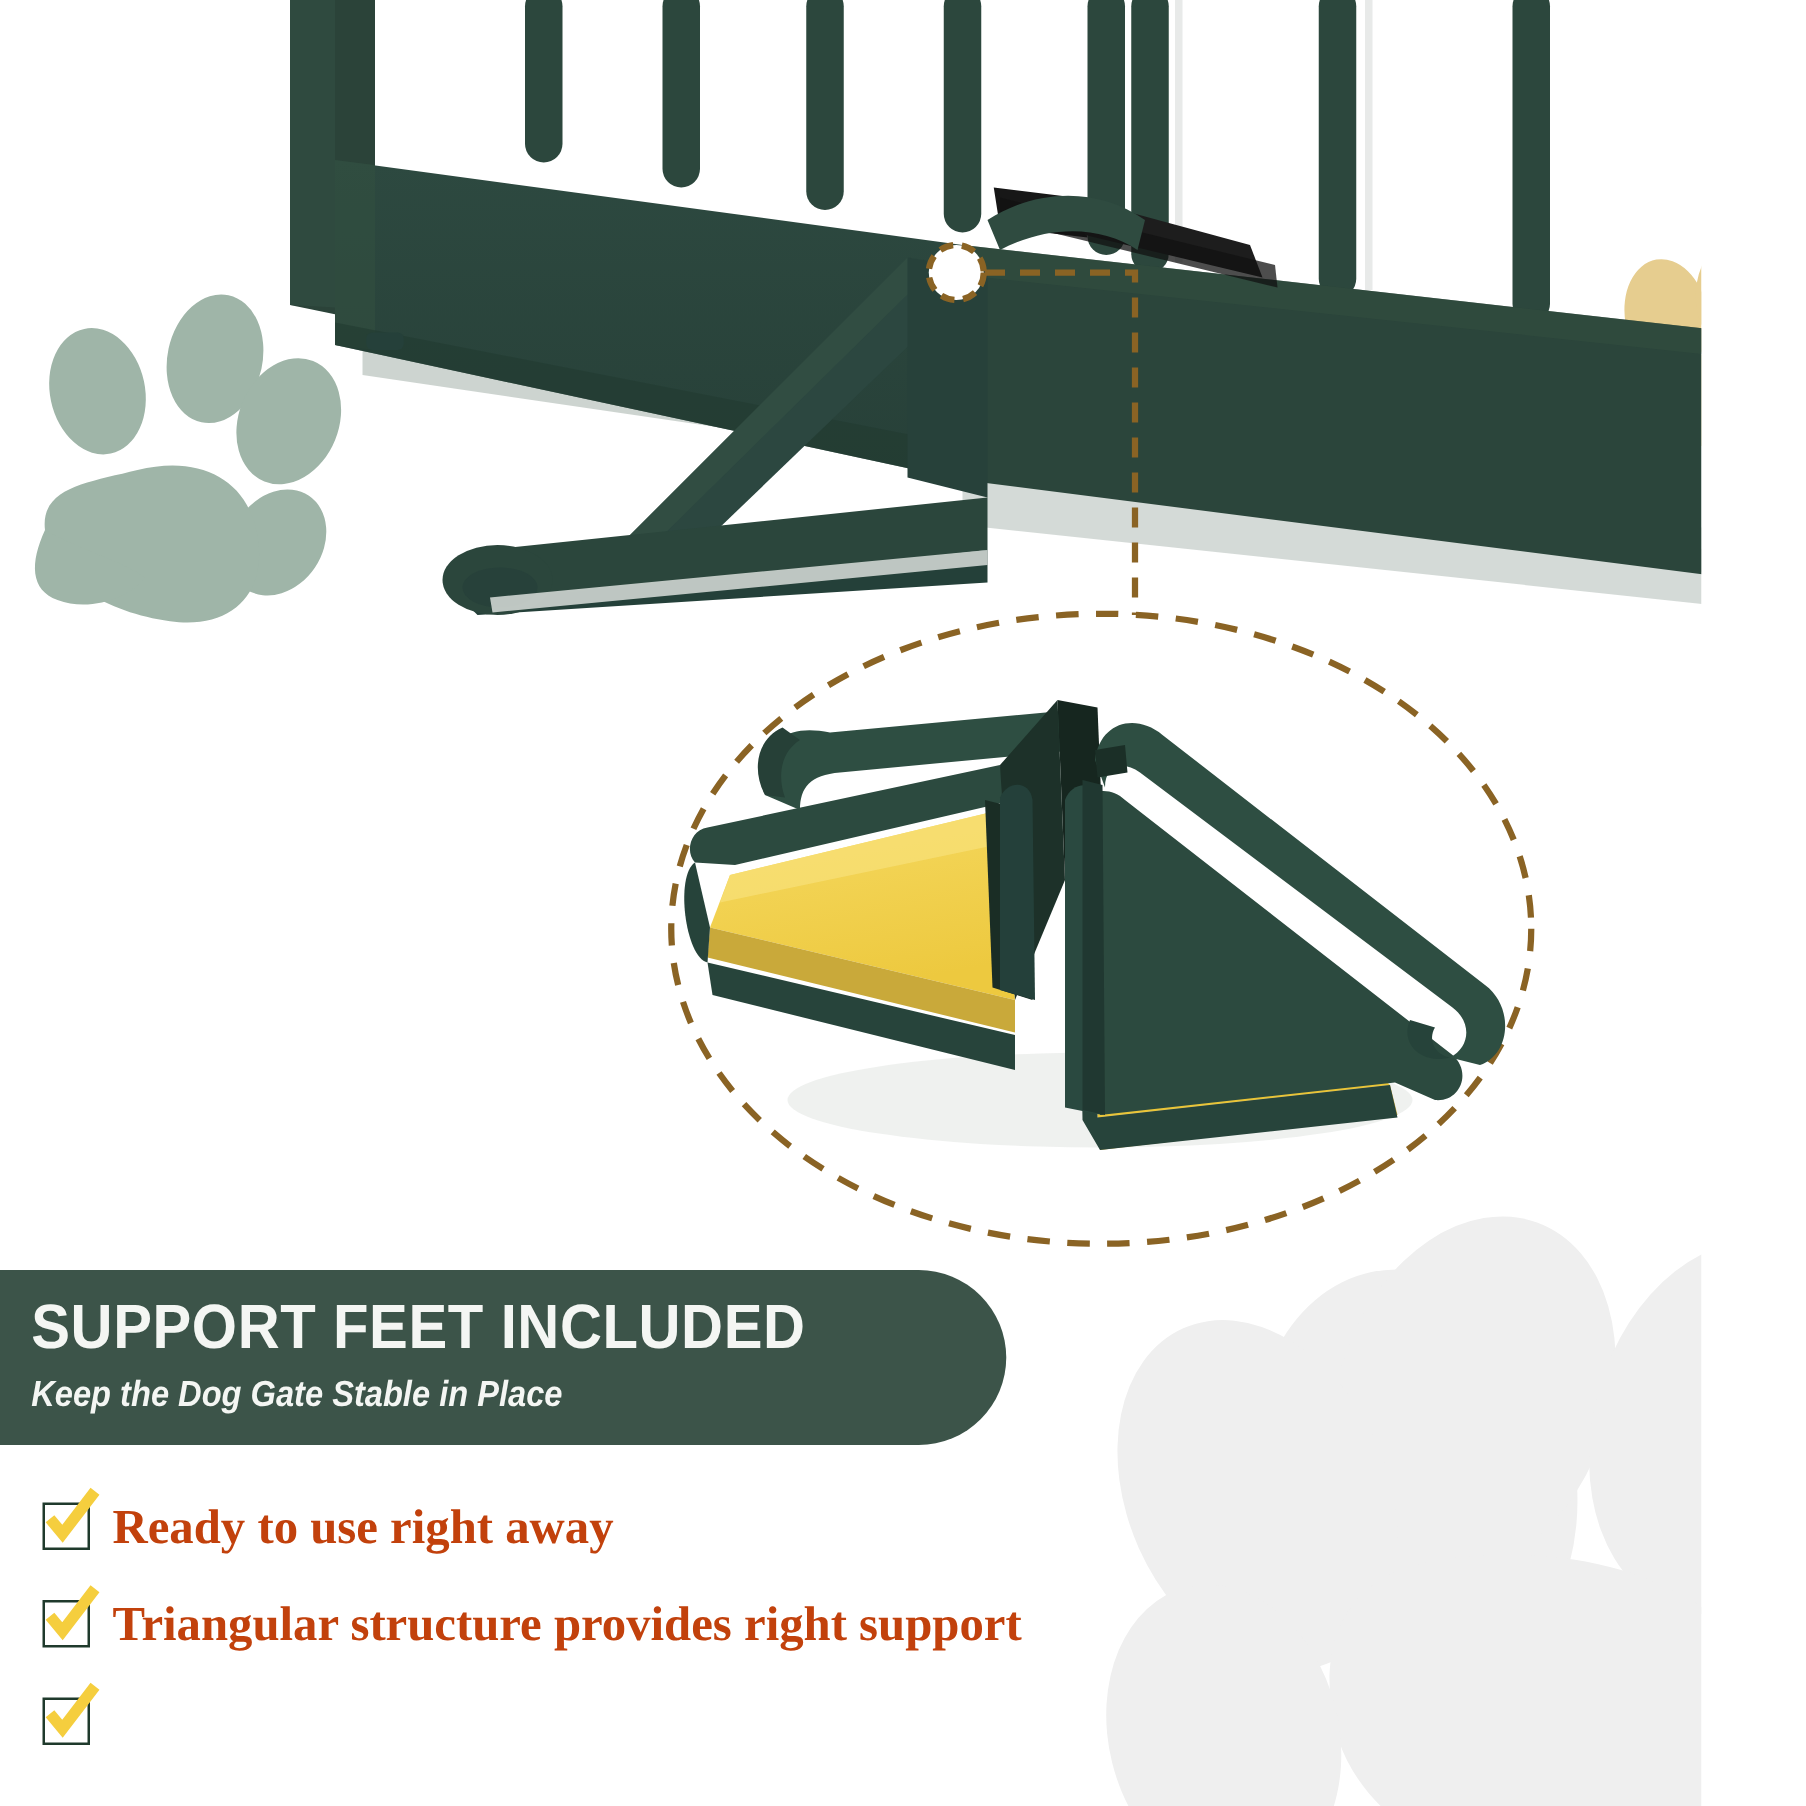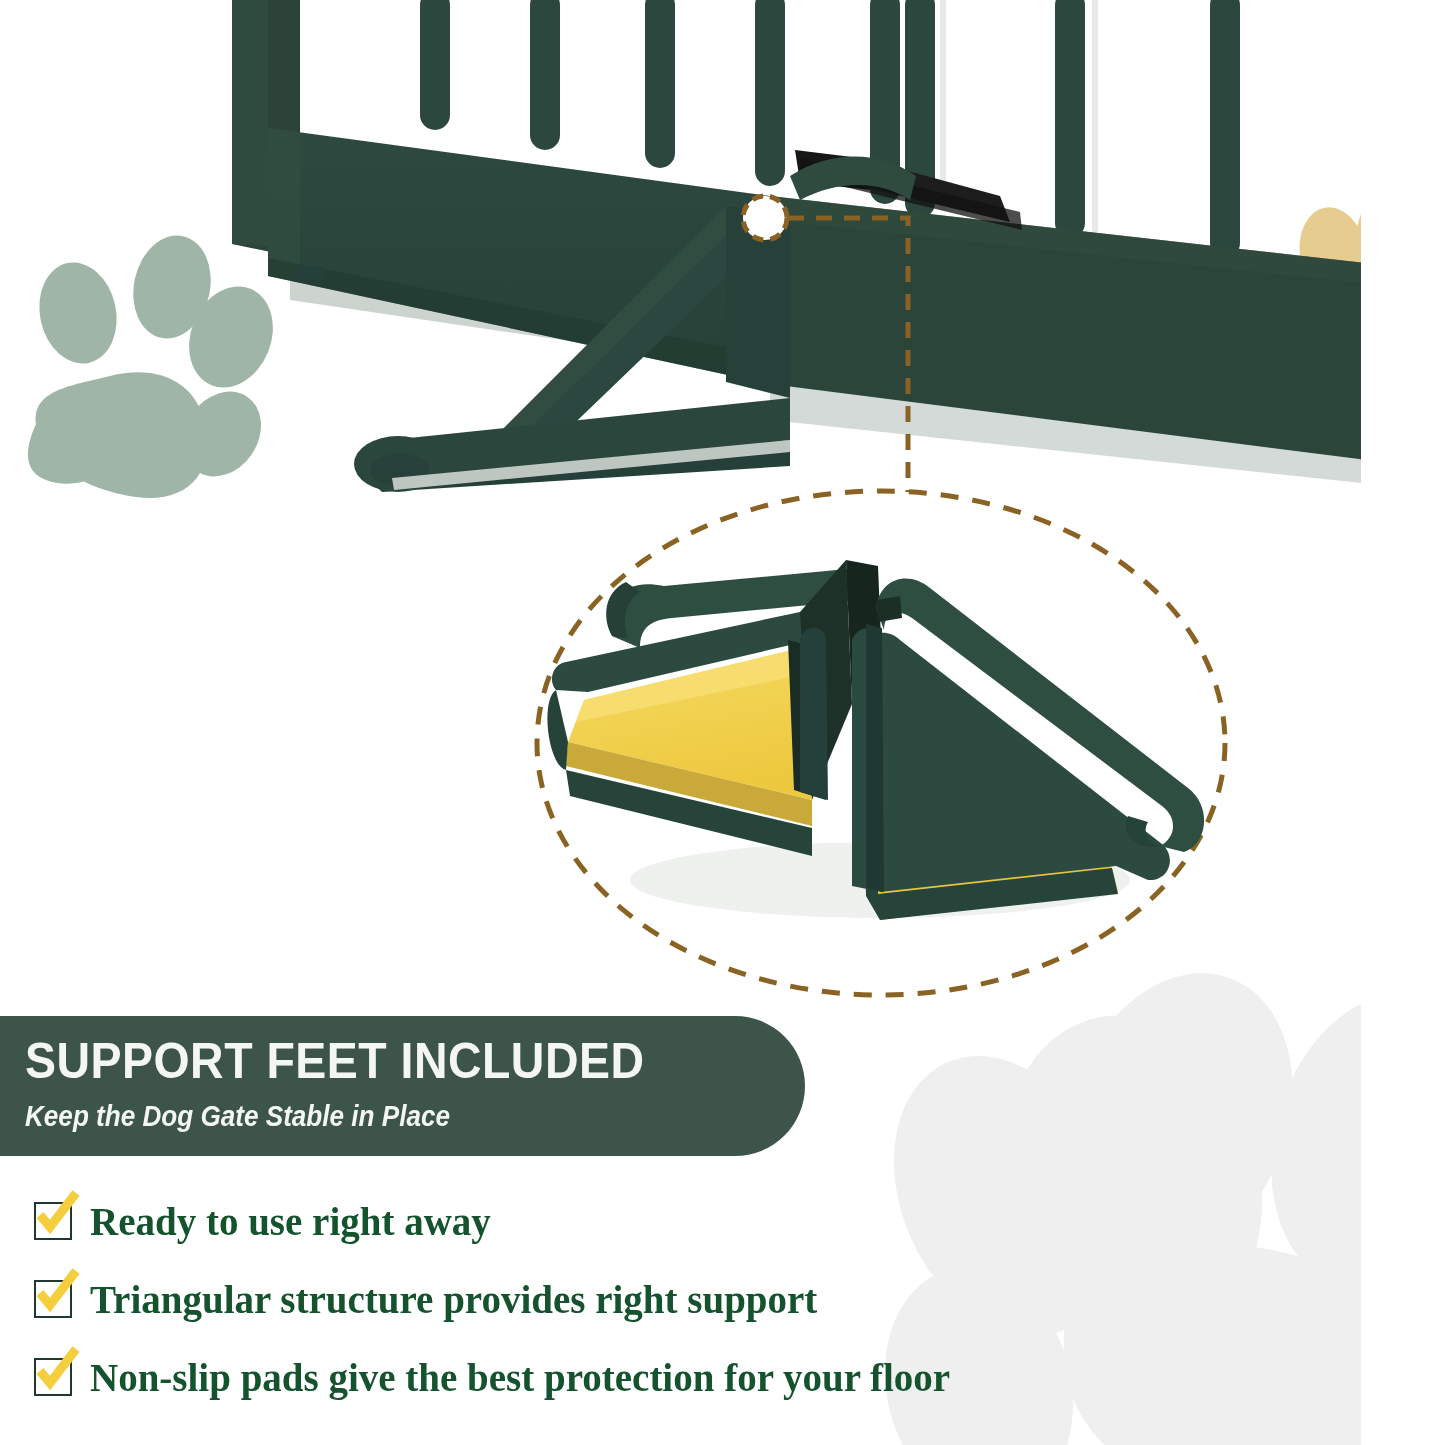--- a/index.html
+++ b/index.html
@@ -83,21 +83,21 @@
   }
   .check-box svg {
     position: absolute;
     left: -2px;
     top: -13px;
     width: 46px;
     height: 46px;
     overflow: visible;
   }
   .bullet-text {
-    color: #14532d;
+    color: #c2410c;
     font-family: "Liberation Serif", serif;
     font-weight: 700;
     font-size: 39px;
     line-height: 1;
     white-space: nowrap;
   }
   
   .paw-sage   { fill: #9fb5a8; }
   .paw-tan    { fill: #e6cd8f; }
   .paw-ghost  { fill: #efefef; }
@@ -286,18 +286,17 @@
       </span>
       <span class="bullet-text">Triangular structure provides right support</span>
     </div>
 
     <div class="bullet-row">
       <span class="check-box">
         <svg viewBox="0 0 46 46" aria-hidden="true">
           <path d="M6 24 L16 36 L42 2" fill="none" stroke="#f5ce3e" stroke-width="9" stroke-linecap="butt" stroke-linejoin="miter"></path>
         </svg>
       </span>
-      <span class="bullet-text">Non-slip pads give the best protection for your floor</span>
     </div>
 
   </div>
 
 </div>
 
 </body></html>

